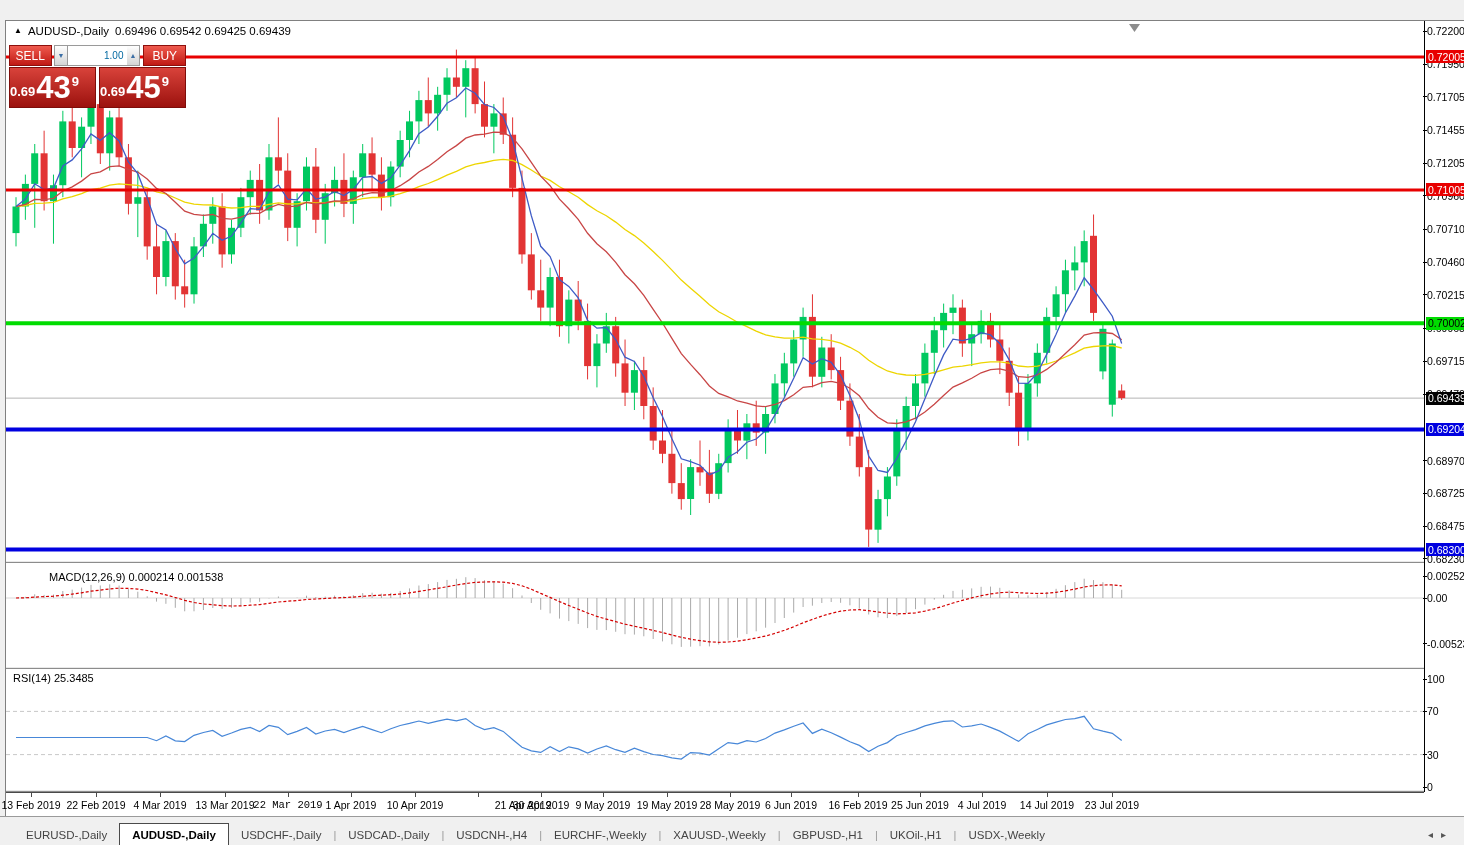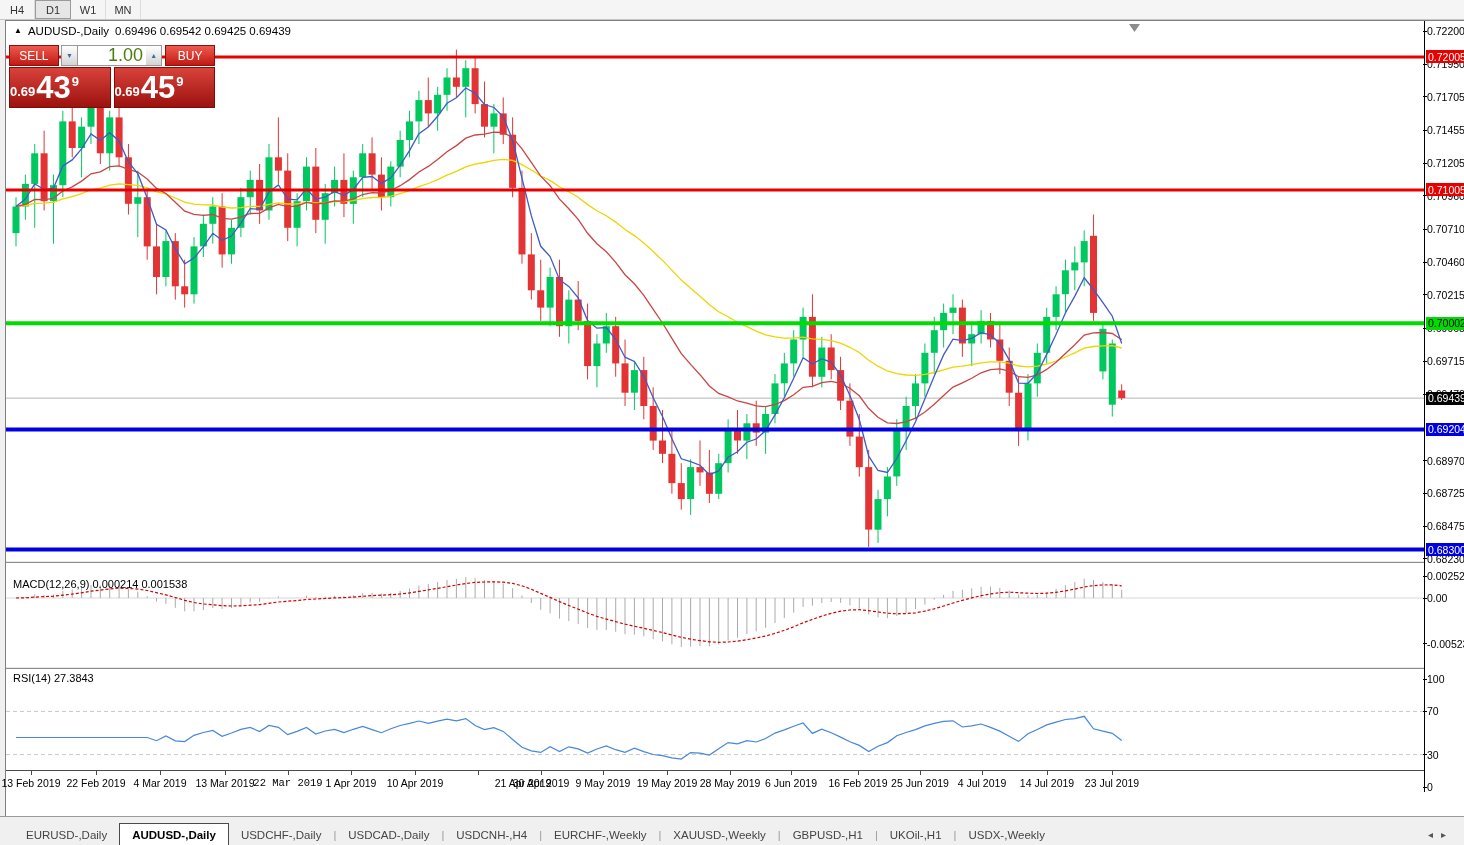--- a/index.html
+++ b/index.html
@@ -8,67 +8,59 @@
   .toolbar{position:absolute;left:0;top:0;width:1464px;height:19px;background:#f5f5f5;border-bottom:1px solid #c6c6c6;display:flex;align-items:stretch;}
   .tf-btn{min-width:22px;padding:0 6px;font-size:11px;color:#333;display:flex;align-items:center;justify-content:center;border-right:1px solid #dcdcdc;cursor:default;}
   .tf-btn.active{background:#e6e6e6;border:1px solid #9a9a9a;}
   
   .chart-window{position:absolute;left:5px;top:20px;width:1459px;height:796px;background:#fff;border-left:1px solid #808080;border-top:1px solid #808080;}
   .pane{position:absolute;left:0;background:#fff;overflow:hidden;}
   #main-pane{top:0;height:540px;width:1418px;}
   #macd-pane{top:542px;height:104px;width:1418px;}
   #rsi-pane{top:648px;height:122px;width:1418px;}
   .pane-sep{position:absolute;left:0;width:1459px;height:2px;background:#8c8c8c;border-top:1px solid #e9e9e9;}
-  #date-axis{position:absolute;left:0;top:749px;width:1418px;height:25px;background:#fff;border-top:1px solid #4a4a4a;}
+  #date-axis{position:absolute;left:0;top:771px;width:1418px;height:25px;background:#fff;border-top:1px solid #4a4a4a;}
   .date-label{position:absolute;top:6px;transform:translateX(-50%);font-size:10.5px;color:#000;white-space:nowrap;}
   .date-tick{position:absolute;top:0;width:1px;height:4px;background:#4a4a4a;}
   
   #price-axis{position:absolute;left:1418px;top:0;width:41px;height:771px;background:#fff;border-left:1px solid #000;}
   .p-tick{position:absolute;left:2px;right:0;height:13px;font-size:10.5px;color:#000;display:flex;align-items:center;}
   .p-tick i{position:absolute;left:-4px;top:6px;width:4px;height:1px;background:#000;}
   .p-badge{position:absolute;left:1px;right:1px;height:13px;font-size:10.5px;display:flex;align-items:center;padding-left:2px;z-index:3;}
   
   .ind-label{position:absolute;left:7px;font-size:11px;color:#000;z-index:2;white-space:nowrap;}
   
   #chart-title{position:absolute;left:8px;top:4px;font-size:11.5px;color:#000;display:flex;align-items:center;gap:6px;z-index:4;}
   #chart-title .marker{font-size:8px;line-height:1;}
   
-  #trade-panel{position:absolute;left:3px;top:24px;width:206px;z-index:5;}
+  #trade-panel{position:absolute;left:3px;top:24px;width:177px;z-index:5;}
   .tp-row1{display:flex;height:21px;}
   .tp-btn{width:53px;color:#fff;font-size:12px;display:flex;align-items:center;justify-content:center;background:linear-gradient(#ef5a4e,#c01a14);border:1px solid #8d0f0c;}
   .spin-btn{width:17px;background:linear-gradient(#fefefe,#d4d4d4);border:1px solid #9a9a9a;border-left:none;color:#3b6ea5;font-size:7px;display:flex;align-items:center;justify-content:center;}
   .spin-btn.first{border-left:1px solid #9a9a9a;margin-left:2px;}
-  .vol-field{width:72px;background:#fff;border-top:1px solid #9a9a9a;border-bottom:1px solid #9a9a9a;font-size:18px;color:#4d7c0f;display:flex;align-items:center;justify-content:flex-end;padding-right:3px;}
+  .vol-field{width:72px;background:#fff;border-top:1px solid #9a9a9a;border-bottom:1px solid #9a9a9a;font-size:10px;color:#0369a1;display:flex;align-items:center;justify-content:flex-end;padding-right:3px;}
   .tp-btn.buy{margin-left:3px;}
   .tp-row2{display:flex;margin-top:1px;height:41px;gap:3px;}
   .price-box{flex:1;background:linear-gradient(#d8423a,#9c120e);border:1px solid #7e0d0a;color:#fff;display:flex;align-items:center;}
   .pb-small{font-size:13px;font-weight:bold;align-self:center;margin-top:8px;}
   .pb-big{font-size:31px;font-weight:bold;line-height:1;margin-left:1px;}
   .pb-sup{font-size:13px;font-weight:bold;align-self:flex-start;margin-top:6px;margin-left:1px;}
   
   #tabbar{position:absolute;left:0;top:816px;width:1464px;height:29px;background:#f0f0f0;border-top:1px solid #9a9a9a;display:flex;align-items:flex-end;}
   .tab{height:22px;line-height:22px;padding:0 12px;font-size:11.5px;color:#444;white-space:nowrap;}
   .tab.active{background:#fff;border:1px solid #4a4a4a;border-bottom:none;font-weight:bold;color:#000;}
   .tab-sep{height:22px;line-height:22px;color:#999;font-size:11px;}
   .tab-arrows{position:absolute;right:10px;bottom:6px;font-size:10px;color:#555;letter-spacing:8px;}
   svg{display:block;}
 </style>
 </head>
 <body>
 
 <div class="screen">
 
-  <div class="toolbar">
-    <div id="tf-buttons" style="display:flex;">
-        <div class="tf-btn">H4</div>
-        <div class="tf-btn active">D1</div>
-        <div class="tf-btn">W1</div>
-        <div class="tf-btn">MN</div>
-      </div>
-  </div>
 
   <div class="chart-window">
 
     <div class="pane" id="main-pane">
       <div id="chart-title">
         <span class="marker">▲</span>
         <span>AUDUSD-,Daily</span>
         <span>0.69496 0.69542 0.69425 0.69439</span>
       </div>
 
@@ -348,21 +340,21 @@
           <line x1="0" x2="1418" y1="302.3" y2="302.3" stroke="#00DC00" stroke-width="4"></line>
           <line x1="0" x2="1418" y1="408.4" y2="408.4" stroke="#0000E0" stroke-width="4"></line>
           <line x1="0" x2="1418" y1="528.6" y2="528.6" stroke="#0000E0" stroke-width="4"></line>
           <path d="M1123,3 l11,0 l-5.5,8 z" fill="#8c8c8c"></path>
         </svg>
     </div>
 
     <div class="pane-sep" style="top:540px;"></div>
 
     <div class="pane" id="macd-pane">
-      <div class="ind-label" style="top:15px;">
+      <div class="ind-label" style="top:8px;margin-left:36px;">
         <span>MACD(12,26,9)</span>
         <span>0.000214 0.001538</span>
       </div>
       <svg id="macd-svg" width="1418" height="104">
           <line x1="0" x2="1418" y1="35" y2="35" stroke="#d8d8d8" stroke-width="1"></line>
           <g>
             <line x1="10.0" x2="10.0" y1="35" y2="35.0" stroke="#ABABAB" stroke-width="1"></line>
             <line x1="19.4" x2="19.4" y1="35" y2="33.8" stroke="#ABABAB" stroke-width="1"></line>
             <line x1="28.7" x2="28.7" y1="35" y2="31.3" stroke="#ABABAB" stroke-width="1"></line>
             <line x1="38.1" x2="38.1" y1="35" y2="31.9" stroke="#ABABAB" stroke-width="1"></line>
@@ -484,21 +476,21 @@
           </g>
           <polyline points="10.0,35.0 19.4,34.8 28.7,34.1 38.1,33.6 47.5,33.2 56.8,32.2 66.2,31.1 75.6,29.8 85.0,28.2 94.3,27.1 103.7,25.9 113.1,25.2 122.4,25.4 131.8,26.1 141.2,27.5 150.5,29.7 159.9,31.9 169.3,34.5 178.7,37.3 188.0,39.5 197.4,41.0 206.8,41.8 216.1,42.6 225.5,43.0 234.9,42.9 244.2,42.2 253.6,41.6 263.0,40.3 272.4,39.0 281.7,38.2 291.1,37.5 300.5,36.5 309.8,36.0 319.2,35.5 328.6,34.9 337.9,34.6 347.3,34.1 356.7,33.3 366.1,32.6 375.4,32.2 384.8,31.7 394.2,31.0 403.5,29.9 412.9,28.4 422.3,26.9 431.6,25.4 441.0,23.7 450.4,22.1 459.8,20.5 469.1,19.4 478.5,19.0 487.9,18.8 497.2,19.2 506.6,20.4 516.0,22.8 525.3,26.2 534.7,30.4 544.1,34.4 553.5,38.6 562.8,42.5 572.2,46.2 581.6,50.0 590.9,53.4 600.3,56.1 609.7,58.6 619.0,61.2 628.4,63.2 637.8,65.3 647.2,67.4 656.5,69.6 665.9,72.0 675.3,74.3 684.6,76.2 694.0,77.6 703.4,78.8 712.7,79.3 722.1,79.0 731.5,78.1 740.9,76.7 750.2,75.0 759.6,73.0 769.0,70.4 778.3,67.3 787.7,63.8 797.1,59.8 806.4,56.4 815.8,53.1 825.2,50.3 834.6,48.2 843.9,47.0 853.3,46.7 862.7,47.7 872.0,49.0 881.4,50.2 890.8,50.8 900.1,50.6 909.5,49.8 918.9,48.1 928.3,45.8 937.6,43.0 947.0,40.0 956.4,37.3 965.7,34.9 975.1,32.7 984.5,30.9 993.8,29.7 1003.2,29.2 1012.6,29.7 1022.0,30.2 1031.3,30.5 1040.7,30.2 1050.1,29.3 1059.4,27.9 1068.8,26.1 1078.2,24.0 1087.5,22.6 1096.9,22.0 1106.3,21.9 1115.7,22.9" fill="none" stroke="#D40000" stroke-width="1.2" stroke-dasharray="3,2"></polyline>
         </svg>
     </div>
 
     <div class="pane-sep" style="top:646px;"></div>
 
     <div class="pane" id="rsi-pane">
       <div class="ind-label" style="top:3px;">
         <span>RSI(14)</span>
-        <span>27.3843</span>
+        <span>25.3485</span>
       </div>
       <svg id="rsi-svg" width="1418" height="122">
           <line x1="0" x2="1418" y1="42.400000000000006" y2="42.400000000000006" stroke="#C8C8C8" stroke-width="1" stroke-dasharray="4,3"></line>
           <line x1="0" x2="1418" y1="85.60000000000001" y2="85.60000000000001" stroke="#C8C8C8" stroke-width="1" stroke-dasharray="4,3"></line>
           <polyline points="10.0,68.5 19.4,68.5 28.7,68.5 38.1,68.5 47.5,68.5 56.8,68.5 66.2,68.5 75.6,68.5 85.0,68.5 94.3,68.5 103.7,68.5 113.1,68.5 122.4,68.5 131.8,68.5 141.2,68.5 150.5,71.7 159.9,67.0 169.3,71.8 178.7,72.6 188.0,66.3 197.4,63.5 206.8,61.5 216.1,67.3 225.5,64.0 234.9,60.4 244.2,58.4 253.6,62.5 263.0,56.5 272.4,58.3 281.7,65.6 291.1,62.4 300.5,58.5 309.8,65.1 319.2,62.0 328.6,60.4 337.9,63.5 347.3,60.3 356.7,57.5 366.1,60.6 375.4,63.7 384.8,59.7 394.2,56.5 403.5,54.4 412.9,52.0 422.3,54.3 431.6,52.1 441.0,50.1 450.4,51.9 459.8,49.6 469.1,56.6 478.5,60.6 487.9,58.6 497.2,62.4 506.6,70.5 516.0,78.3 525.3,81.8 534.7,83.4 544.1,77.8 553.5,82.5 562.8,77.8 572.2,79.9 581.6,84.0 590.9,80.0 600.3,77.0 609.7,80.7 619.0,83.3 628.4,79.2 637.8,82.6 647.2,85.5 656.5,86.6 665.9,88.9 675.3,90.1 684.6,83.6 694.0,84.1 703.4,86.1 712.7,79.8 722.1,73.6 731.5,74.9 740.9,71.7 750.2,73.0 759.6,69.5 769.0,64.1 778.3,60.9 787.7,57.2 797.1,54.0 806.4,64.4 815.8,60.1 825.2,63.7 834.6,68.1 843.9,72.8 853.3,76.4 862.7,82.6 872.0,77.3 881.4,73.6 890.8,66.8 900.1,63.5 909.5,60.6 918.9,56.9 928.3,54.3 937.6,52.4 947.0,51.8 956.4,58.0 965.7,56.8 975.1,55.0 984.5,58.4 993.8,62.1 1003.2,67.2 1012.6,72.4 1022.0,64.8 1031.3,60.5 1040.7,55.9 1050.1,53.2 1059.4,50.5 1068.8,49.7 1078.2,47.3 1087.5,59.8 1096.9,62.2 1106.3,64.3 1115.7,71.5" fill="none" stroke="#4787D8" stroke-width="1.2"></polyline>
         </svg>
     </div>
 
     <div class="pane-sep" style="top:769px;height:1px;"></div>
 

